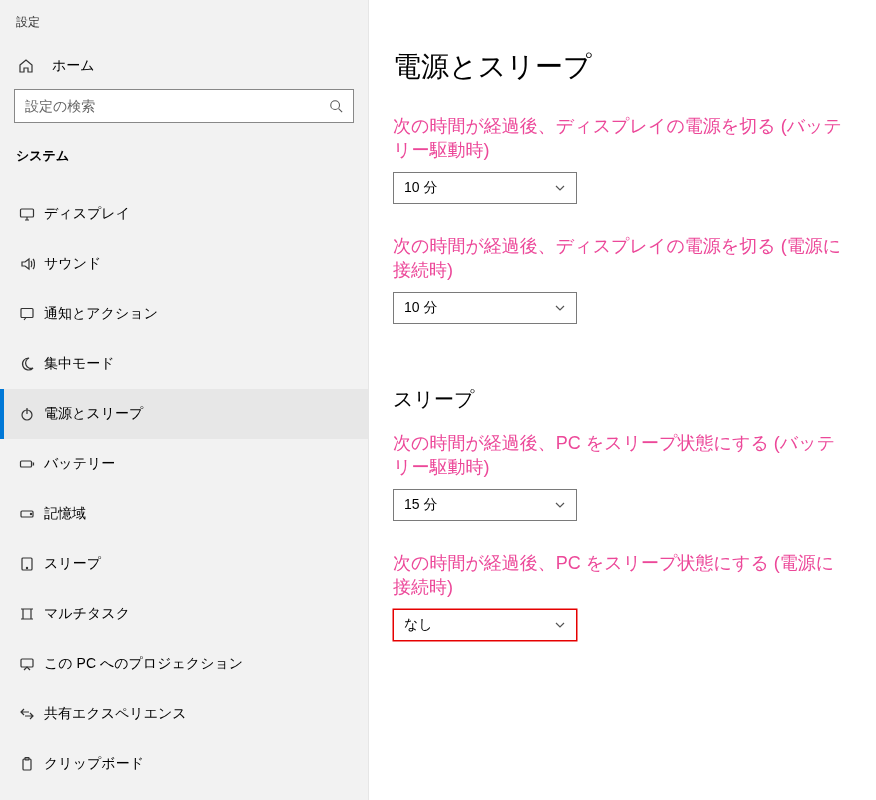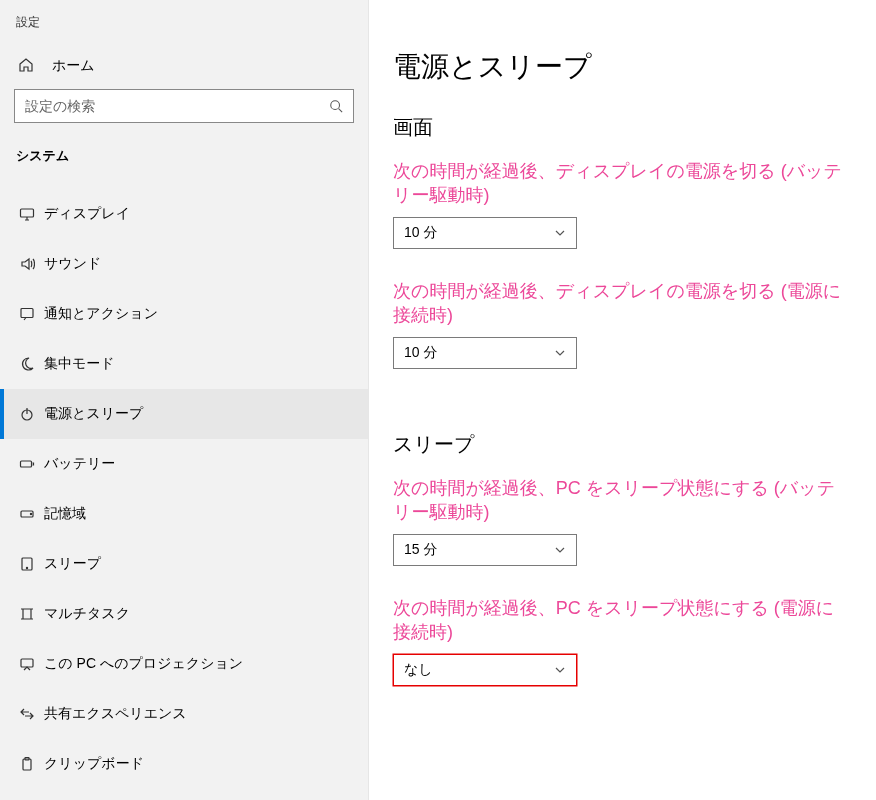--- a/index.html
+++ b/index.html
@@ -25,20 +25,21 @@
     border-right: 1px solid #e6e6e6;
     padding-top: 10px;
   }
   .app-title {
     font-size: 12px;
     color: #333;
     padding: 4px 16px 16px 16px;
   }
   .home-row {
     display: flex;
+    align-items: center;
     padding: 10px 16px 14px 18px;
     gap: 16px;
     cursor: default;
   }
   .home-row .icon { width: 18px; text-align: center; color: #333; }
   .home-row .label { font-size: 14px; }
   .search-wrap {
     padding: 0 14px 18px 14px;
   }
   .search {
@@ -289,21 +290,20 @@
             </svg>
         </span>
         <span class="label">クリップボード</span>
       </div>
     </div>
   </div>
 
   <div class="main">
     <h1 class="page-title">電源とスリープ</h1>
 
-    <h2 class="section-title">画面</h2>
 
     <div class="setting">
       <div class="setting-label">次の時間が経過後、ディスプレイの電源を切る (バッテリー駆動時)</div>
       <div class="dropdown">
         <span>10 分</span>
         <span class="chevron">
           <svg width="12" height="12" viewBox="0 0 12 12" fill="none" stroke="currentColor" stroke-width="1.2">
               <path d="M2 4l4 4 4-4"></path>
             </svg>
         </span>

